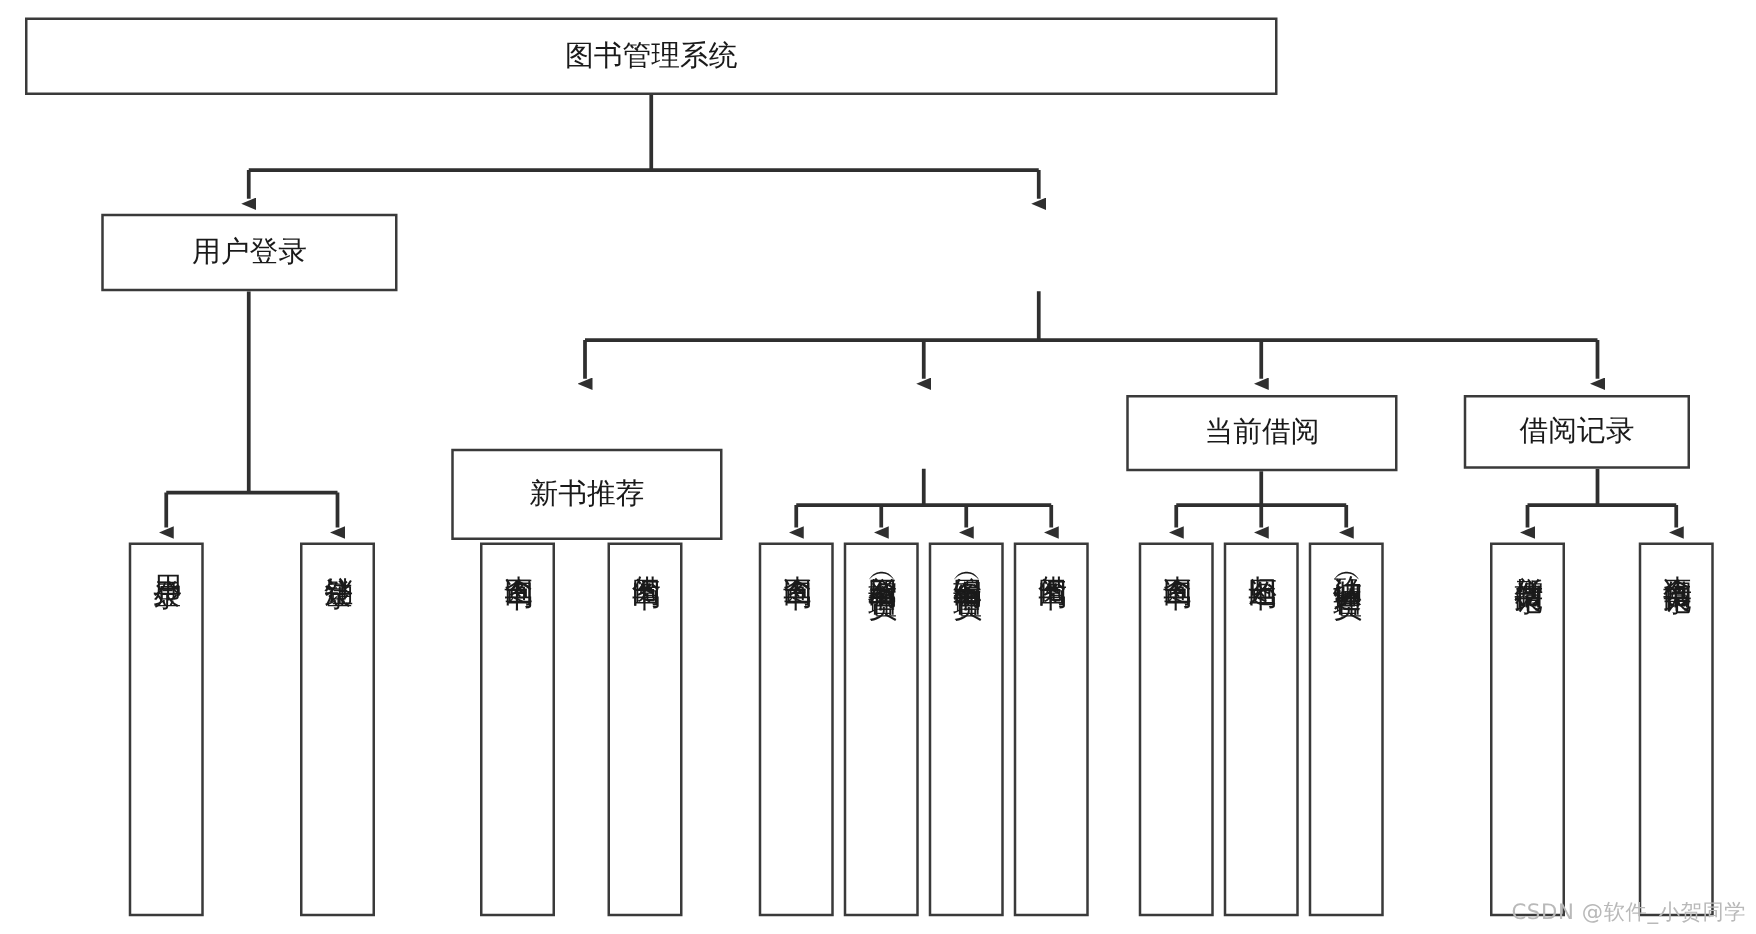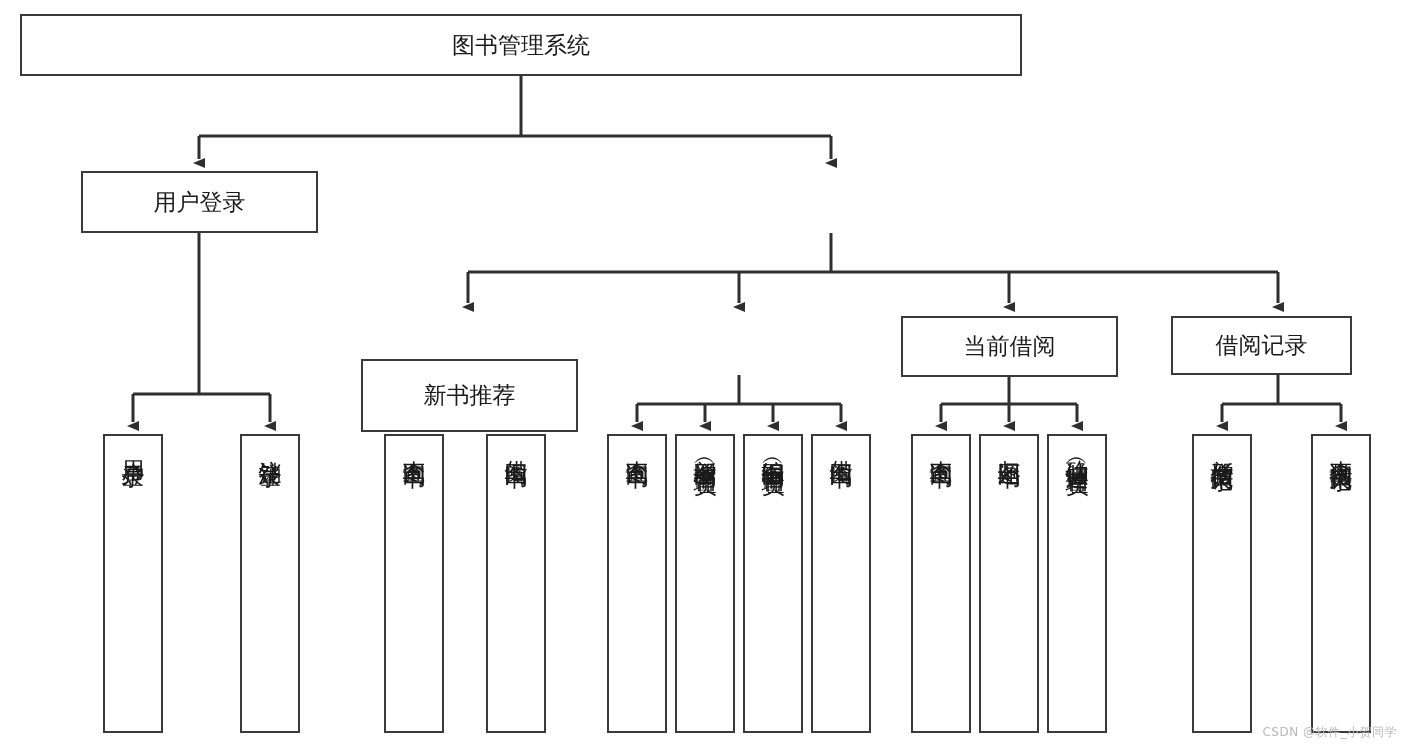--- a/index.html
+++ b/index.html
@@ -59,21 +59,21 @@
     text-orientation: upright;
     font-size: 23px;
     letter-spacing: 2px;
     line-height: 1;
     white-space: nowrap;
   }
   .watermark {
     position: absolute;
     right: 8px;
     bottom: 6px;
-    font-size: 12px;
+    font-size: 17px;
     color: #b9b9b9;
     letter-spacing: 0.5px;
     white-space: nowrap;
   }
 </style>
 </head>
 <body>
 
 <div id="canvas">
 

